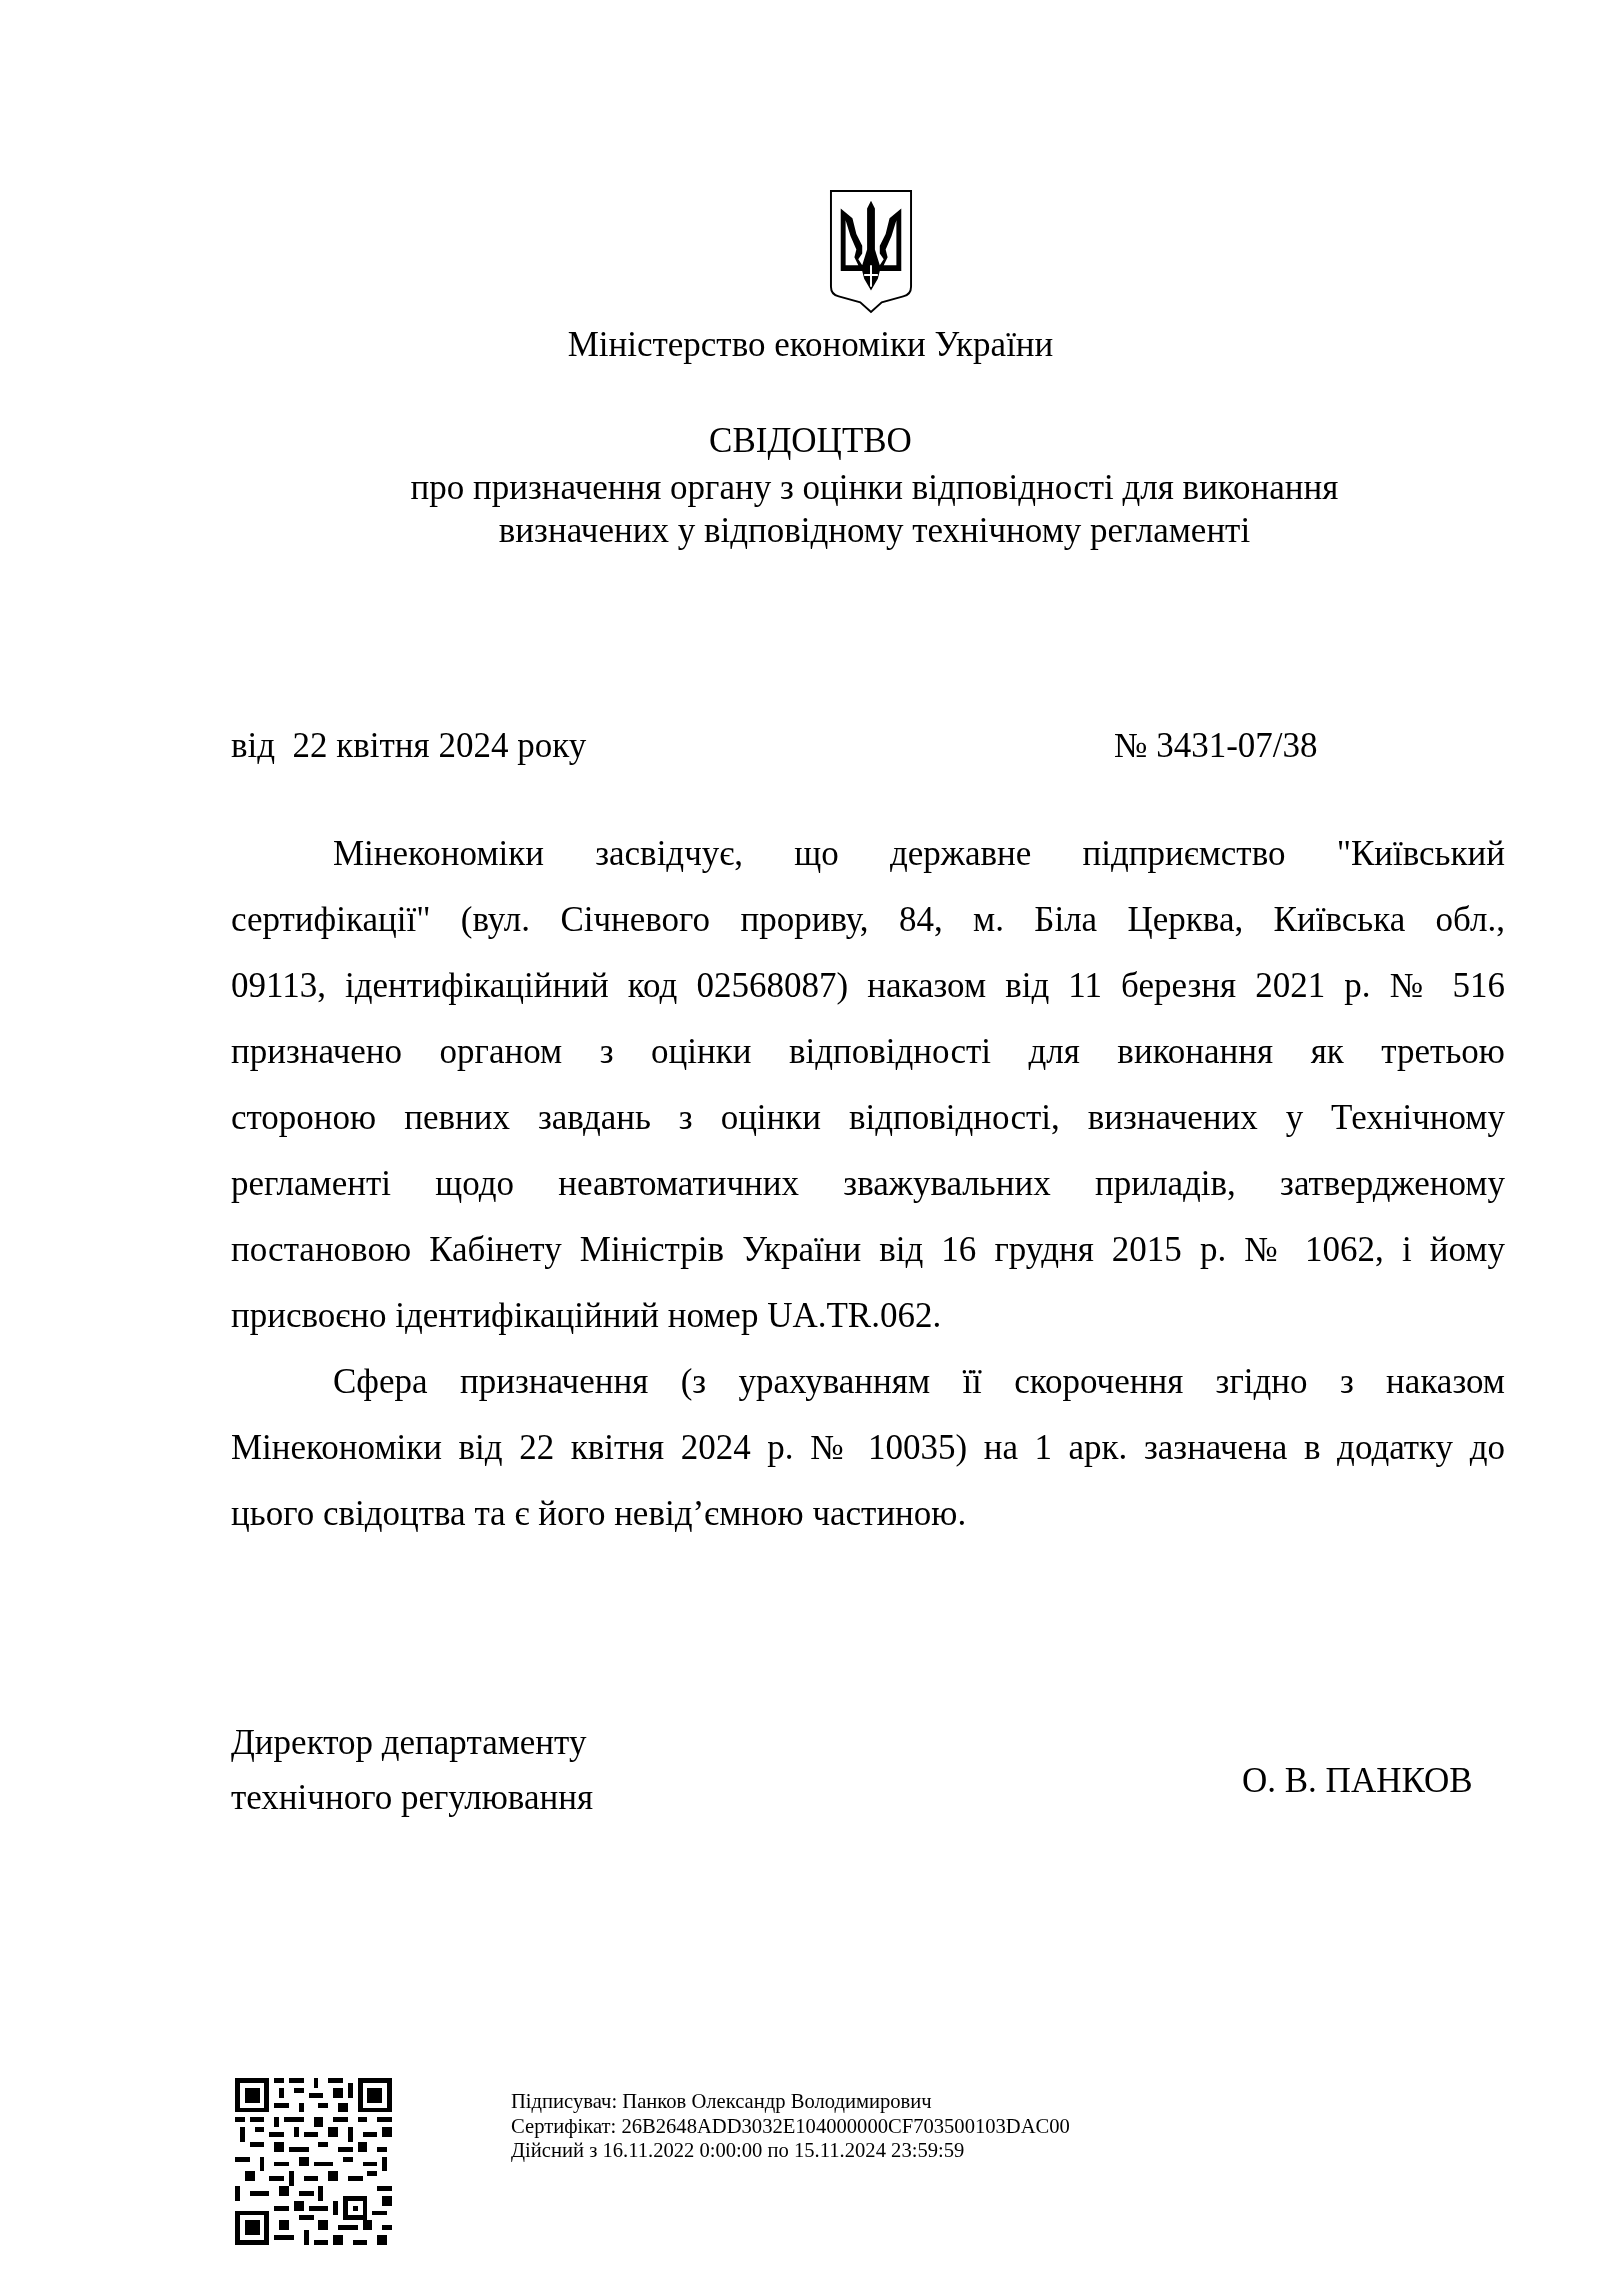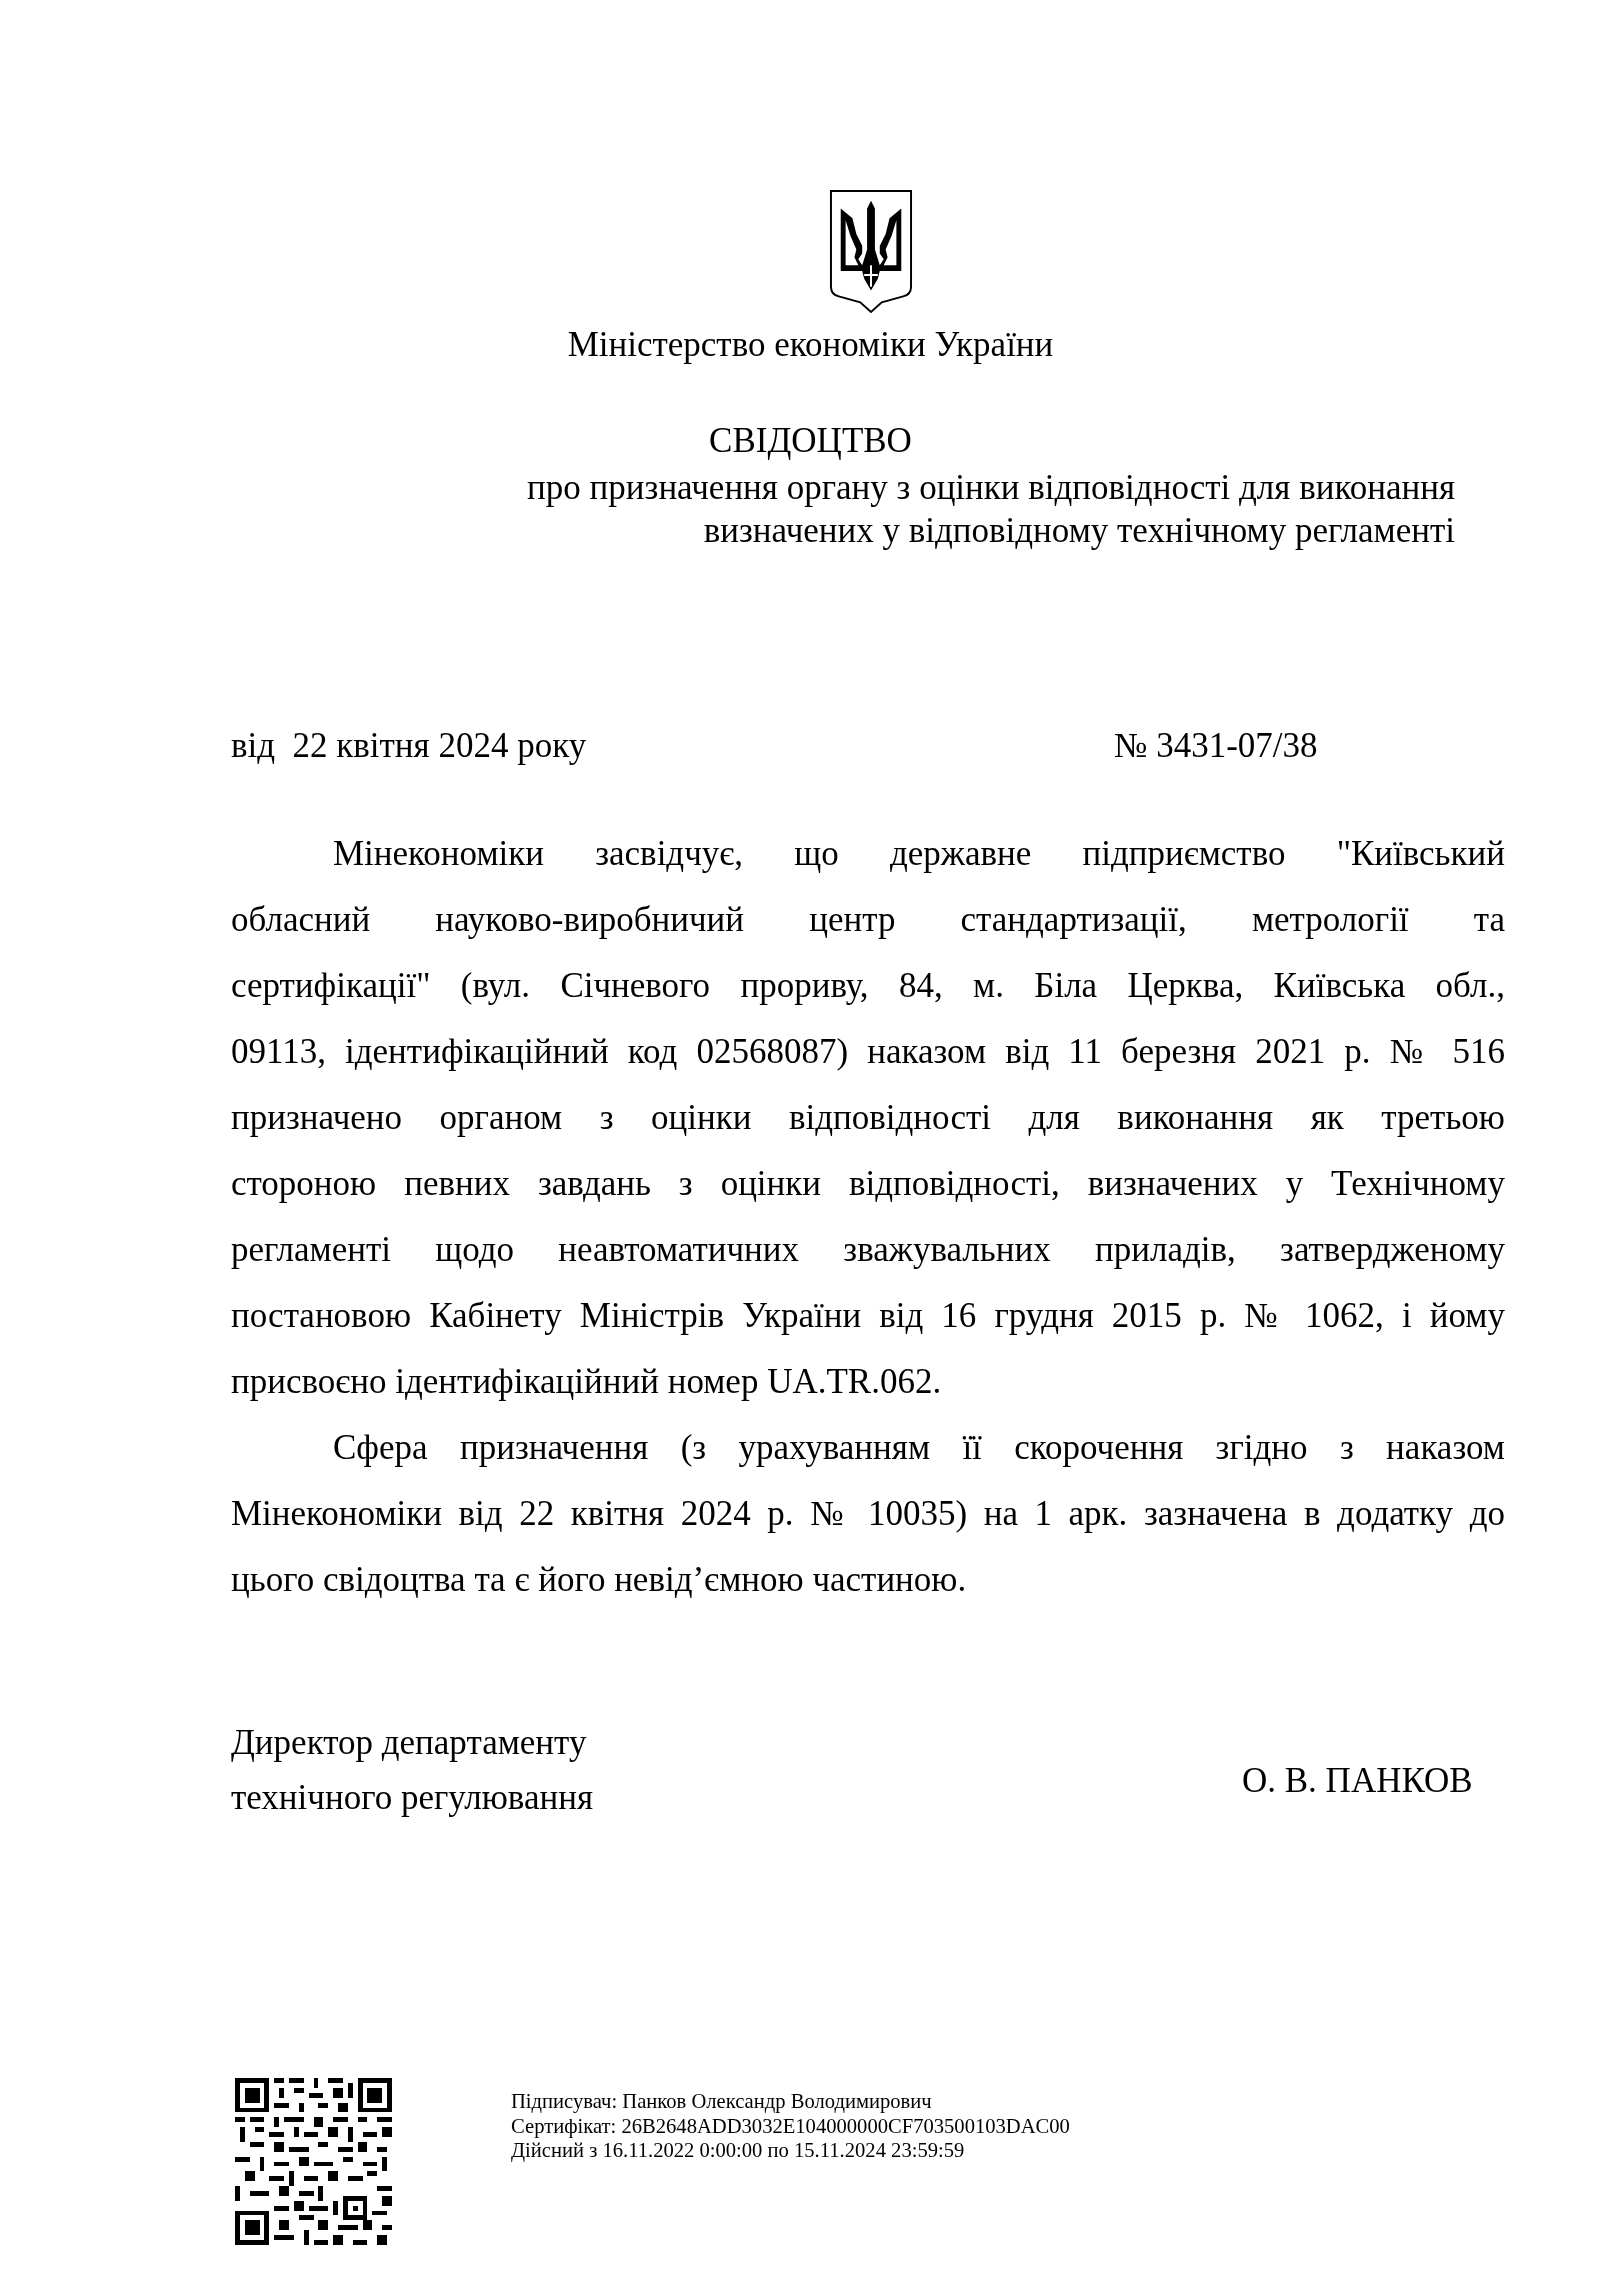--- a/index.html
+++ b/index.html
@@ -2,21 +2,21 @@
 <html><head>
   <meta charset="utf-8">
   <style>
     html, body { margin: 0; padding: 0; background: #ffffff; }
     body { width: 1621px; height: 2293px; position: relative; overflow: hidden;
            font-family: "Liberation Serif", "DejaVu Serif", serif; color: #000; }
     .abs { position: absolute; }
     .emblem { left: 829px; top: 189px; width: 82px; width: 84px; height: 125px; }
     .ministry { left: 0; width: 1621px; top: 323px; text-align: center; font-size: 35px; line-height: 43px; }
     .title { left: 0; width: 1621px; top: 419px; text-align: center; font-size: 35px; line-height: 43px; }
-    .subtitle { left: 294px; width: 1161px; top: 466px; text-align: right; font-size: 35px; line-height: 43px; }
+    .subtitle { left: 294px; width: 1161px; top: 466px; text-align: center; font-size: 35px; line-height: 43px; }
     .subtitle div { white-space: nowrap; }
     .date { left: 231px; top: 724px; font-size: 35px; line-height: 43px; white-space: pre; }
     .number { left: 1114px; top: 724px; font-size: 35px; line-height: 43px; }
     .body-text { left: 231px; width: 1274px; top: 821px; font-size: 35px; line-height: 66px; }
     .line { display: block; text-align: justify; text-align-last: justify; white-space: nowrap; font-family: Liberation Serif, serif; }
     .line.left { text-align-last: left; }
     .line.indent { padding-left: 102px; }
     .sig-left { left: 231px; top: 1699px; font-size: 35px; line-height: 55px; margin-top: 16px; }
     .sig-right { left: 1242px; top: 1753px; font-size: 35px; line-height: 55px; }
     .qr { left: 235px; top: 2078px; width: 157px; height: 167px; }
@@ -43,21 +43,20 @@
   <div>про призначення органу з оцінки відповідності для виконання</div>
   <div>визначених у відповідному технічному регламенті</div>
 </div>
 
 <div class="abs date">від  22 квітня 2024 року</div>
 <div class="abs number">№ 3431-07/38</div>
 
 <div class="abs body-text">
   <div>
     <span class="line indent">Мінекономіки засвідчує, що державне підприємство "Київський</span>
-    <span class="line">обласний науково-виробничий центр стандартизації, метрології та</span>
     <span class="line">сертифікації" (вул. Січневого прориву, 84, м. Біла Церква, Київська обл.,</span>
     <span class="line">09113, ідентифікаційний код 02568087) наказом від 11 березня 2021 р. № 516</span>
     <span class="line">призначено органом з оцінки відповідності для виконання як третьою</span>
     <span class="line">стороною певних завдань з оцінки відповідності, визначених у Технічному</span>
     <span class="line">регламенті щодо неавтоматичних зважувальних приладів, затвердженому</span>
     <span class="line">постановою Кабінету Міністрів України  від 16 грудня 2015 р. № 1062, і йому</span>
     <span class="line left">присвоєно ідентифікаційний номер UA.TR.062.</span>
   </div>
   <div>
     <span class="line indent">Сфера призначення (з урахуванням її скорочення згідно з наказом</span>

